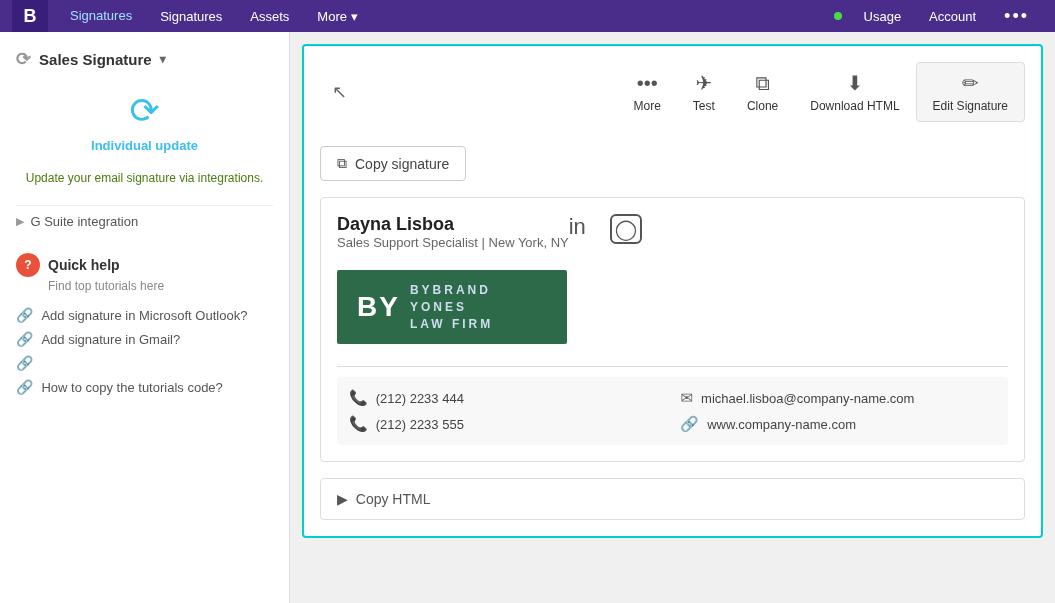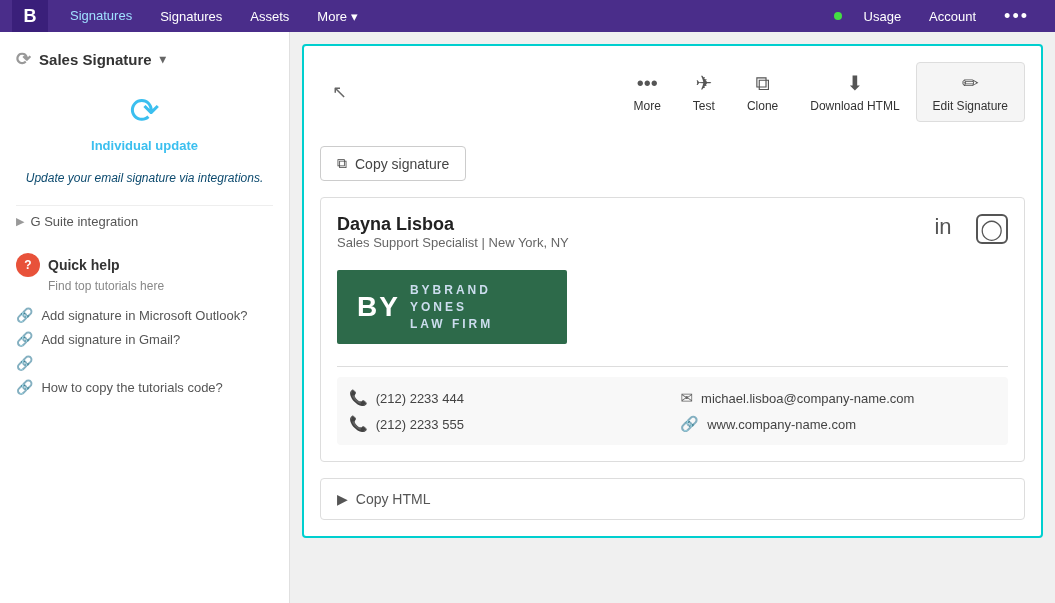--- a/index.html
+++ b/index.html
@@ -90,23 +90,22 @@
       display: block;
       margin-bottom: 6px;
     }
     .individual-update-label {
       color: #3bbfef;
       font-weight: bold;
       font-size: 13px;
       margin-bottom: 18px;
     }
     .individual-update-desc {
-      color: #0c4a6e;
+      color: #4d7c0f;
       font-size: 12px;
-      font-style: italic;
     }
 
     .gsuite-row {
       display: flex;
       align-items: center;
       gap: 6px;
       color: #555;
       font-size: 13px;
       padding: 8px 0;
       border-top: 1px solid #eee;
@@ -218,21 +217,20 @@
     
     .sig-card {
       border: 1px solid #ddd;
       border-radius: 4px;
       padding: 16px;
       margin-bottom: 16px;
     }
     .sig-card-header {
       display: flex;
       align-items: flex-start;
-      justify-content: space-between;
       margin-bottom: 8px;
     }
     .sig-name {
       font-size: 18px;
       font-weight: bold;
       color: #222;
     }
     .sig-title {
       color: #666;
       font-size: 13px;

